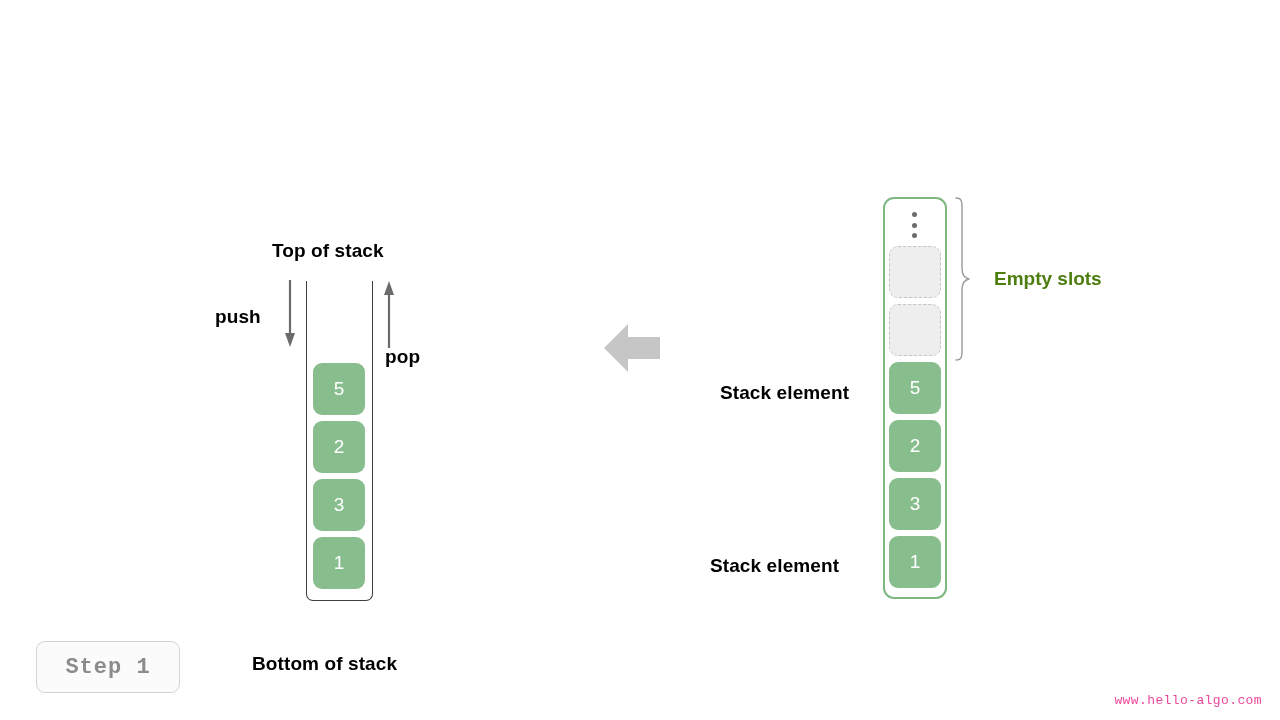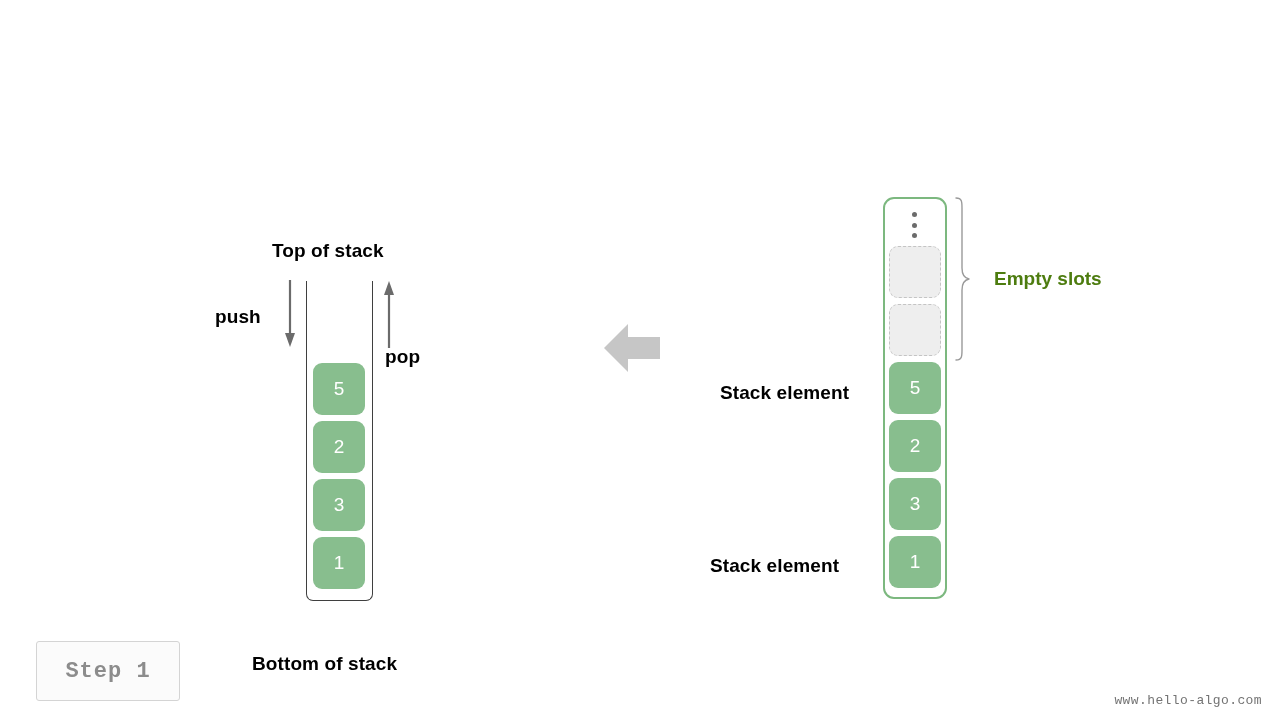--- a/index.html
+++ b/index.html
@@ -155,44 +155,44 @@
     top: 196px;
     width: 20px;
     height: 166px;
   }
 
   
   #step-badge {
     left: 36px;
     top: 641px;
     width: 144px;
-    height: 60px;
+    height: 52px;
     border: 1.4px solid #d4d4d4;
-    border-radius: 3px;
+    border-radius: 9px;
     background: #fbfbfb;
     display: flex;
     align-items: center;
     justify-content: center;
     box-sizing: border-box;
   }
   #step-badge span {
     font-family: "Liberation Mono", monospace;
     font-weight: bold;
     font-size: 22px;
     color: #8c8c8c;
     letter-spacing: 1px;
   }
 
   
   #watermark {
     right: 18px;
     bottom: 12px;
     font-family: "Liberation Mono", monospace;
     font-size: 13px;
-    color: #737373;
+    color: #ec4899;
     letter-spacing: 0.4px;
   }
 </style>
 </head>
 <body>
 
 <div class="canvas">
 
   <div class="abs label-bold" style="left:272px; top:240px;">Top of stack</div>
 

